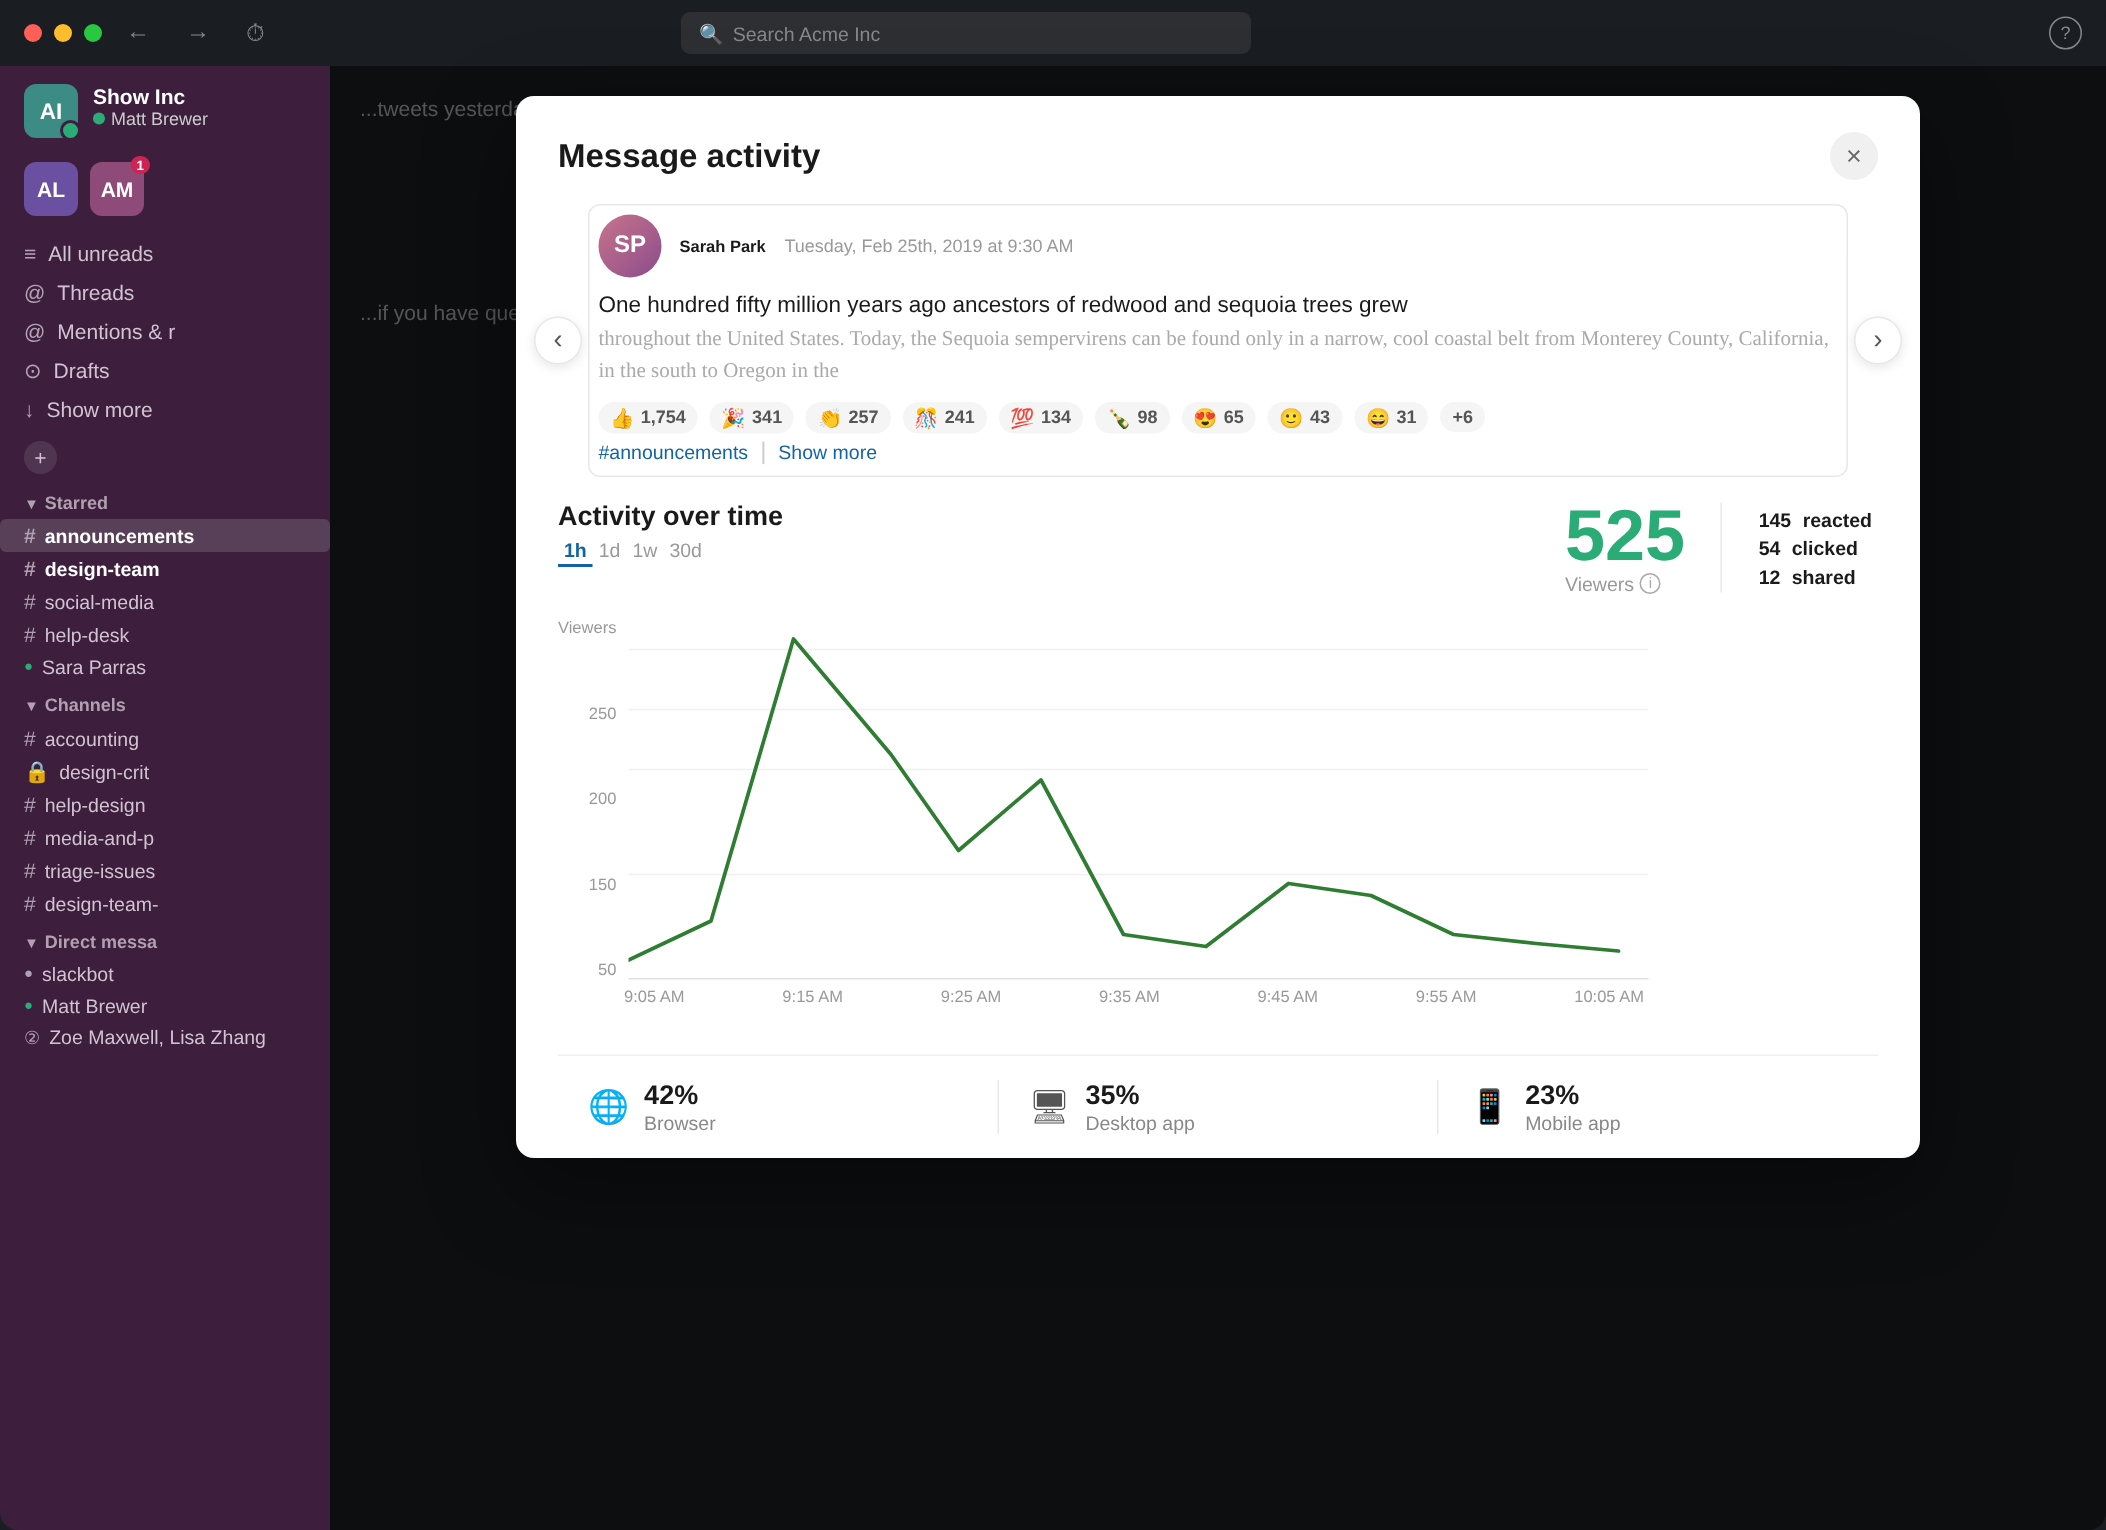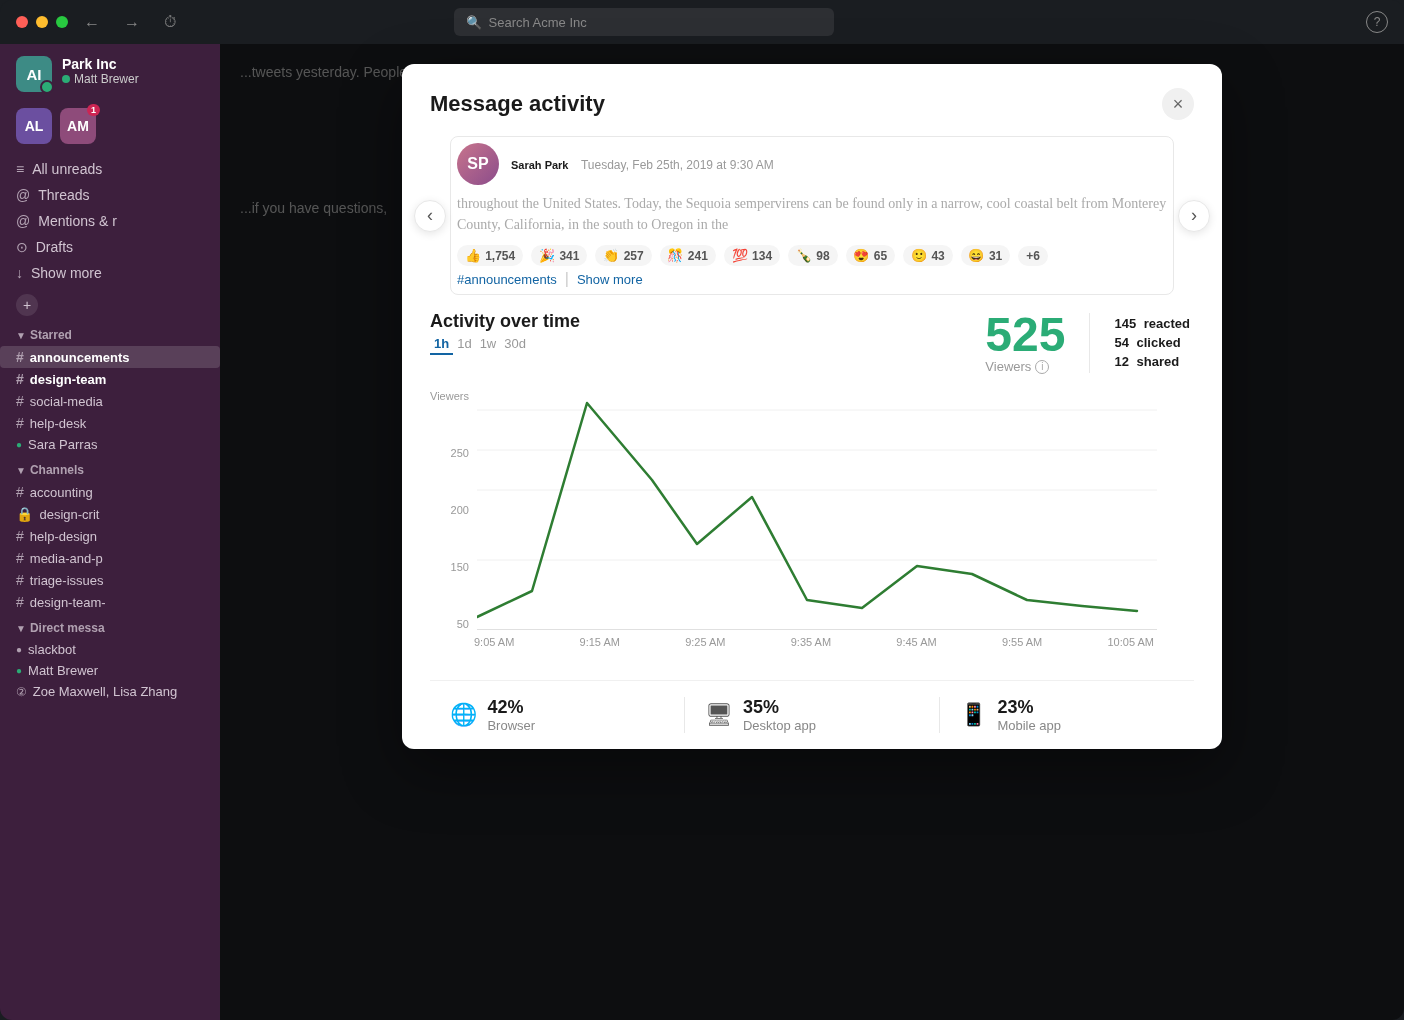--- a/index.html
+++ b/index.html
@@ -40,21 +40,21 @@
     .channel-prefix { font-size: 14px; color: #b0a0b0; }
     .add-btn { width: 22px; height: 22px; border-radius: 50%; background: rgba(255,255,255,0.1); display: flex; align-items: center; justify-content: center; margin: 4px 16px; cursor: pointer; font-size: 14px; color: #d1c4d1; }
 
     
     .content-area { flex: 1; background: #1a1d21; position: relative; }
 
     
     .overlay { position: absolute; inset: 0; background: rgba(0,0,0,0.5); z-index: 10; display: flex; align-items: flex-start; justify-content: center; padding-top: 20px; }
 
     
-    .modal { background: #fff; border-radius: 12px; width: 820px; max-height: 900px; overflow: hidden; box-shadow: 0 20px 60px rgba(0,0,0,0.4); position: relative; }
+    .modal { background: #fff; border-radius: 12px; width: 936px; max-height: 900px; overflow: hidden; box-shadow: 0 20px 60px rgba(0,0,0,0.4); position: relative; }
     .modal-header { padding: 24px 28px 16px; display: flex; align-items: center; justify-content: space-between; }
     .modal-title { font-size: 22px; font-weight: 700; color: #1a1a1a; }
     .close-btn { width: 32px; height: 32px; border-radius: 50%; background: #f0f0f0; border: none; cursor: pointer; display: flex; align-items: center; justify-content: center; font-size: 18px; color: #666; }
 
     
     .message-card { margin: 0 20px 16px; border: 1px solid #e8e8e8; border-radius: 8px; padding: 6px; position: relative; }
     .message-header { display: flex; align-items: center; gap: 12px; margin-bottom: 8px; }
     .msg-avatar-placeholder { width: 42px; height: 42px; border-radius: 50%; background: linear-gradient(135deg, #c8748c, #8b4c8b); display: flex; align-items: center; justify-content: center; color: #fff; font-weight: 700; font-size: 16px; }
     .msg-sender { font-weight: 700; font-size: 11px; color: #1a1a1a; }
     .msg-time { font-size: 12px; color: #999; margin-left: 8px; }
@@ -128,21 +128,21 @@
     </div>
     <div class="help-btn">?</div>
   </div>
 
   <div class="main-layout">
 
     <div class="sidebar">
       <div class="sidebar-header">
         <div class="avatar green-dot" style="background:#3d8b85; font-size:15px;">AI</div>
         <div>
-          <div class="workspace-name">Park Inc</div>
+          <div class="workspace-name">Show Inc</div>
           <div class="user-name">
             <span class="online-dot"></span>
             <span>Matt Brewer</span>
           </div>
         </div>
       </div>
 
       <div style="display:flex;align-items:center;gap:8px;padding:4px 16px 8px;">
         <div class="avatar" style="background:#6b4fa0; font-size:14px;">AL</div>
         <div class="avatar" style="background:#8e4b7a; font-size:14px; position:relative;">
@@ -263,20 +263,21 @@
           <div class="message-area">
             <button class="nav-arrow left">‹</button>
             <div class="message-card">
               <div class="message-header">
                 <div class="msg-avatar-placeholder">SP</div>
                 <div>
                   <span class="msg-sender">Sarah Park</span>
                   <span class="msg-time">Tuesday, Feb 25th, 2019 at 9:30 AM</span>
                 </div>
               </div>
+              <p class="msg-text-primary">One hundred fifty million years ago ancestors of redwood and sequoia trees grew</p>
               <p class="msg-text-secondary">throughout the United States. Today, the Sequoia sempervirens can be found only in a narrow, cool coastal belt from Monterey County, California, in the south to Oregon in the</p>
 
               <div class="reactions">
                 <div class="reaction">
                   <span>👍</span>
                   <span class="reaction-count">1,754</span>
                 </div>
                 <div class="reaction">
                   <span>🎉</span>
                   <span class="reaction-count">341</span>

